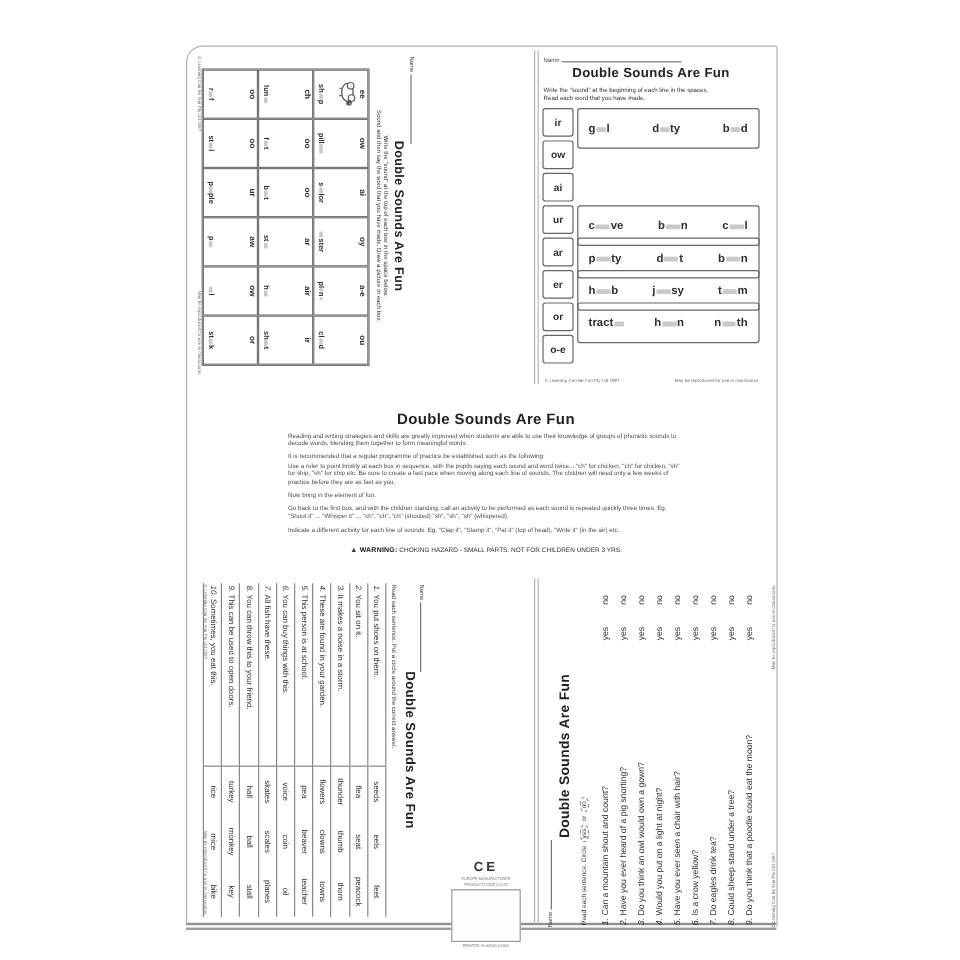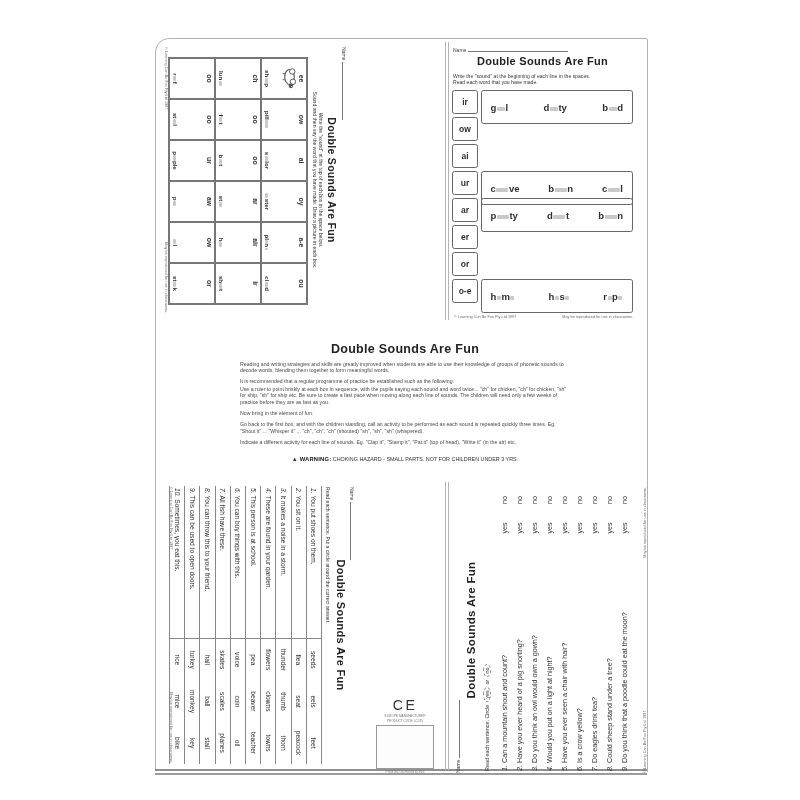--- a/index.html
+++ b/index.html
@@ -63,21 +63,21 @@
   
   .br-instr{position:absolute;left:7px;top:31px;font-size:5.4px;color:#333;}
   .oval{display:inline-block;border:0.8px dashed #888;border-radius:50%;padding:0 2.5px;margin:0 1px;}
   .br-rows{position:absolute;left:7px;top:45px;right:4px;}
   .br-row{display:flex;align-items:center;height:15px;}
   .br-q{flex:1;font-size:7.2px;white-space:nowrap;overflow:hidden;}
   .br-num{font-style:italic;margin-right:2px;}
   .br-yes,.br-no{width:28px;text-align:center;font-size:7.2px;}
   
   .ce-area{position:absolute;left:363px;top:697px;width:84px;text-align:center;}
-  .ce-mark{font-size:14px;font-weight:normal;letter-spacing:2.5px;color:#333;}
+  .ce-mark{font-size:11px;font-weight:bold;letter-spacing:2.5px;color:#333;margin-top:20px;}
   .ce-tiny{font-size:3.2px;color:#777;margin-top:1px;}
   .ce-box{width:56px;height:42px;border:0.8px solid #999;margin:2px auto 1px auto;background:#fdfdfd;}
 </style>
 </head>
 <body>
 
 <div id="page">
 
   <div class="sheet"></div>
   <div class="sheet-bottom-edge"></div>
@@ -221,31 +221,36 @@
       <div class="tr-row">
           <div class="tr-sound">ar</div>
           <div class="tr-words">
             <span>p<span class="blank" style="width: 1.26em;"></span>ty</span>
             <span>d<span class="blank" style="width: 1.26em;"></span>t</span>
             <span>b<span class="blank" style="width: 1.26em;"></span>n</span>
           </div>
         </div>
       <div class="tr-row">
           <div class="tr-sound">er</div>
+          <div class="tr-words">
+            <span>h<span class="blank" style="width: 1.26em;"></span>b</span>
+            <span>j<span class="blank" style="width: 1.26em;"></span>sy</span>
+            <span>t<span class="blank" style="width: 1.26em;"></span>m</span>
+          </div>
         </div>
       <div class="tr-row">
           <div class="tr-sound">or</div>
+          <div class="tr-words">
+            <span>tract<span class="blank" style="width: 0.84em;"></span></span>
+            <span>h<span class="blank" style="width: 1.26em;"></span>n</span>
+            <span>n<span class="blank" style="width: 1.26em;"></span>th</span>
+          </div>
         </div>
       <div class="tr-row">
           <div class="tr-sound">o-e</div>
-          <div class="tr-words">
-            <span>h<span class="blank" style="width: 0.42em;"></span>m<span class="blank" style="width: 0.42em;"></span></span>
-            <span>h<span class="blank" style="width: 0.42em;"></span>s<span class="blank" style="width: 0.42em;"></span></span>
-            <span>r<span class="blank" style="width: 0.42em;"></span>p<span class="blank" style="width: 0.42em;"></span></span>
-          </div>
         </div>
     </div>
     <div class="tinyfoot" style="left:4px;">© Learning Can Be Fun Pty Ltd 1997</div>
     <div class="tinyfoot" style="right:2px;">May be reproduced for use in classrooms.</div>
   </div>
 
   <div class="mid-panel">
     <div class="mid-title">Double Sounds Are Fun</div>
     <p>Reading and writing strategies and skills are greatly improved when students are able to use their knowledge of groups of phonetic sounds to decode words, blending them together to form meaningful words.</p>
     <p style="margin-top:5px">It is recommended that a regular programme of practice be established such as the following:</p>

